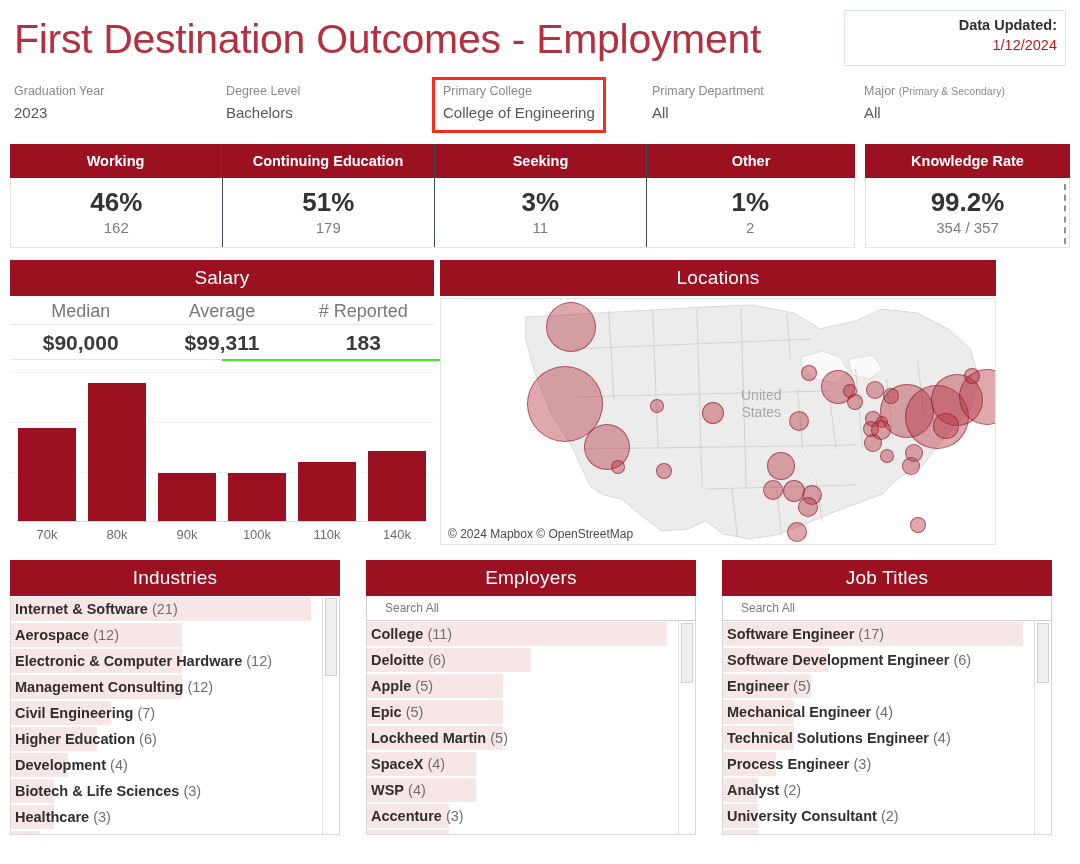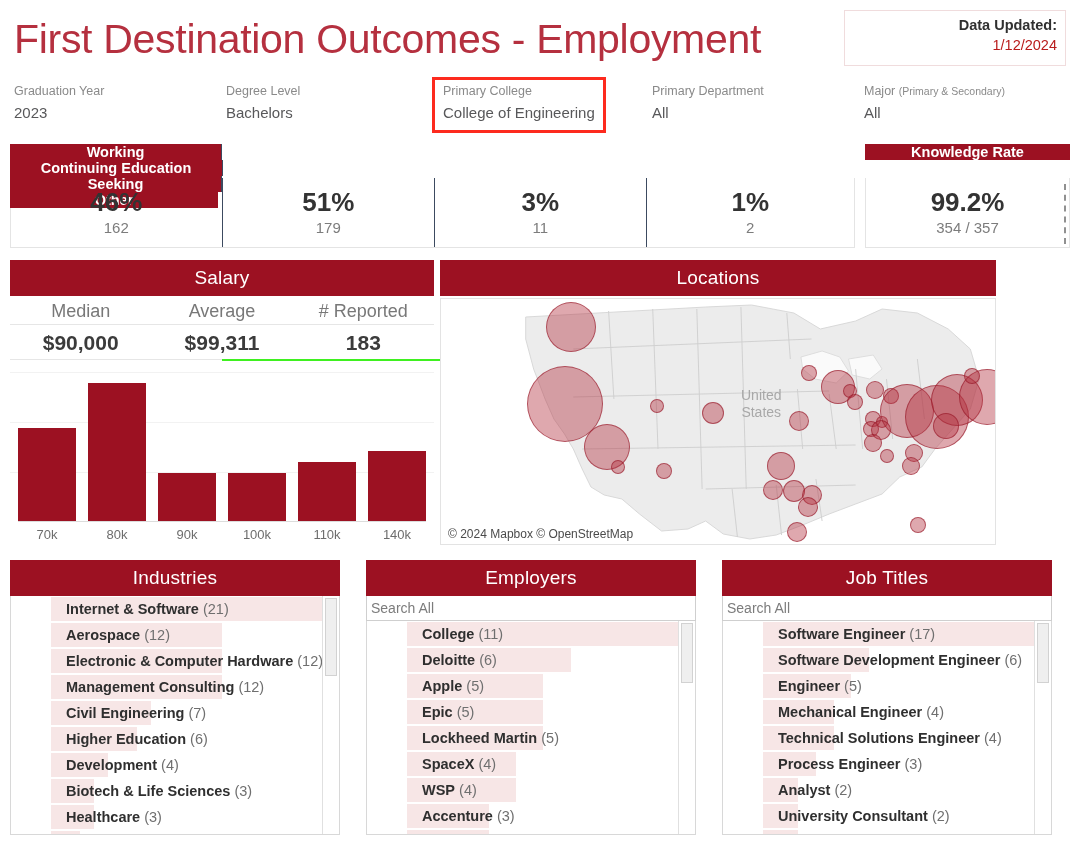--- a/index.html
+++ b/index.html
@@ -44,21 +44,21 @@
   .f1 { left:226px; }
   .f3 { left:652px; }
   .f4 { left:864px; }
 
   
   .kpis { position:absolute; left:10px; top:144px; width:1060px; height:104px; }
   .kpi-main {
     position:absolute; left:0; top:0; width:845px; height:104px;
     background:#fff;
   }
-  .kpi-head-row { display:flex; height:34px;flex-direction:column; }
+  .kpi-head-row { display:flex; height:34px; }
   .kpi-head {
     background:#9c1122; color:#fff; font-size:14.5px; font-weight:bold;
     display:flex; align-items:center; justify-content:center;
     border-right:1px solid #3c4a60;
   }
   .kpi-head:last-child { border-right:none; }
   .kpi-body-row { display:flex; height:70px; border:1px solid #e4e4e4; border-top:none; }
   .kpi-cell {
     display:flex; flex-direction:column; align-items:center; justify-content:center;
     border-right:1px solid #3c4a60; gap:1px;
@@ -124,29 +124,29 @@
   .bubble { position:absolute; border-radius:50%;
             background:rgba(178,48,63,.42); border:1.2px solid rgba(150,25,40,.62); }
 
   
   .listpanel { position:absolute; top:560px; height:304px; }
   .lp-industries { left:10px; width:330px; }
   .lp-employers  { left:366px; width:330px; }
   .lp-jobtitles  { left:722px; width:330px; }
   .lp-search {
     height:25px; border:1px solid #cfcfcf; border-top:none;
-    display:flex; align-items:center; padding-left:4px;
-    font-size:14px; color:#7c7c7c; background:#fff;
+    display:flex; align-items:center; padding-left:18px;
+    font-size:12px; color:#7c7c7c; background:#fff;
   }
   .lp-body {
     position:relative; height:239px; overflow:hidden;
     border:1px solid #d8d8d8; border-top:none; background:#fff;
   }
   .lp-list { position:absolute; left:0; top:0; right:17px; }
-  .lp-row { position:relative; height:26px; display:flex; align-items:center; padding-left:15px;margin-left:40px; }
+  .lp-row { position:relative; height:26px; display:flex; align-items:center; padding-left:4px; }
   .lp-fill { position:absolute; left:0; top:1px; bottom:1px; background:#f7e6e6; }
   .lp-text { position:relative; font-size:14.5px; color:#2f2f2f; white-space:nowrap; }
   .lp-text b { font-weight:bold; }
   .lp-text span.cnt { color:#6f6f6f; font-weight:normal; }
   .lp-scroll {
     position:absolute; right:0; top:0; bottom:0; width:17px;
     background:#fff; border-left:1px solid #e0e0e0;
   }
   .lp-thumb {
     position:absolute; left:2px; right:2px;

